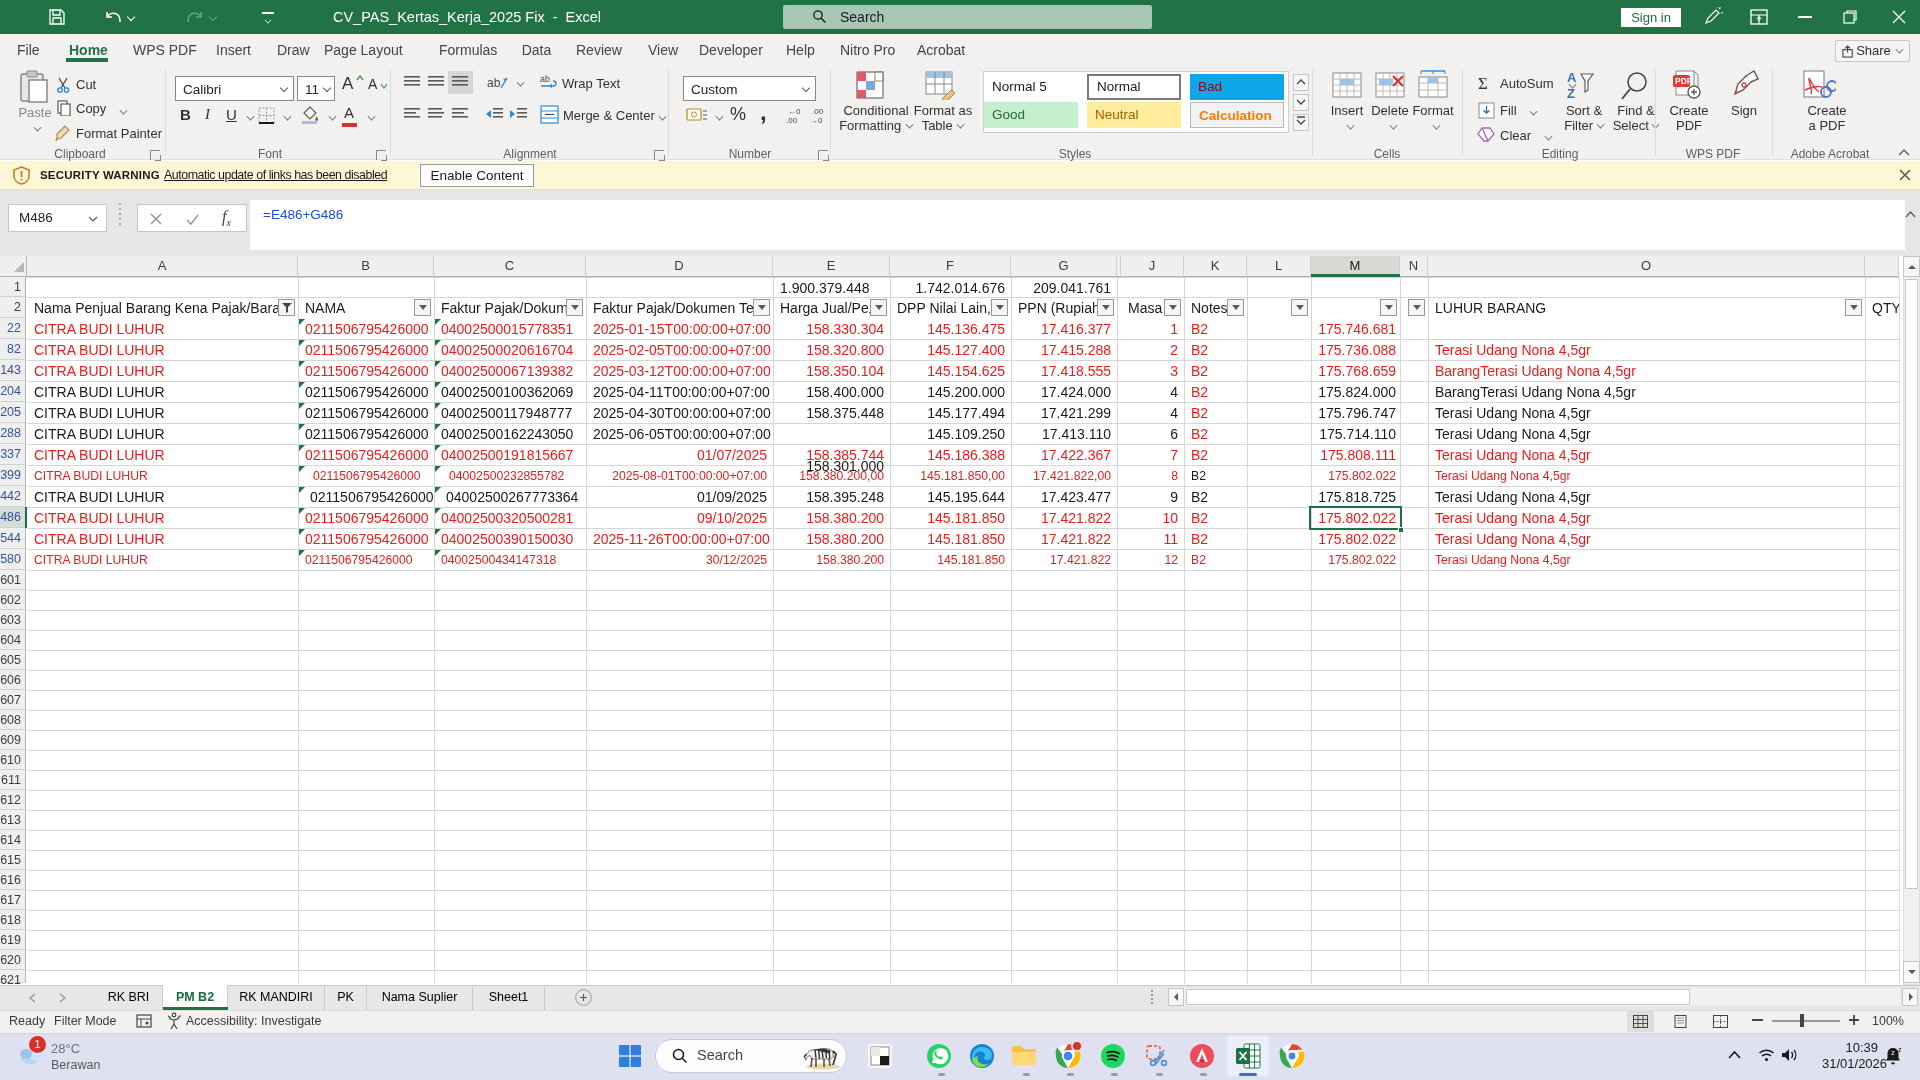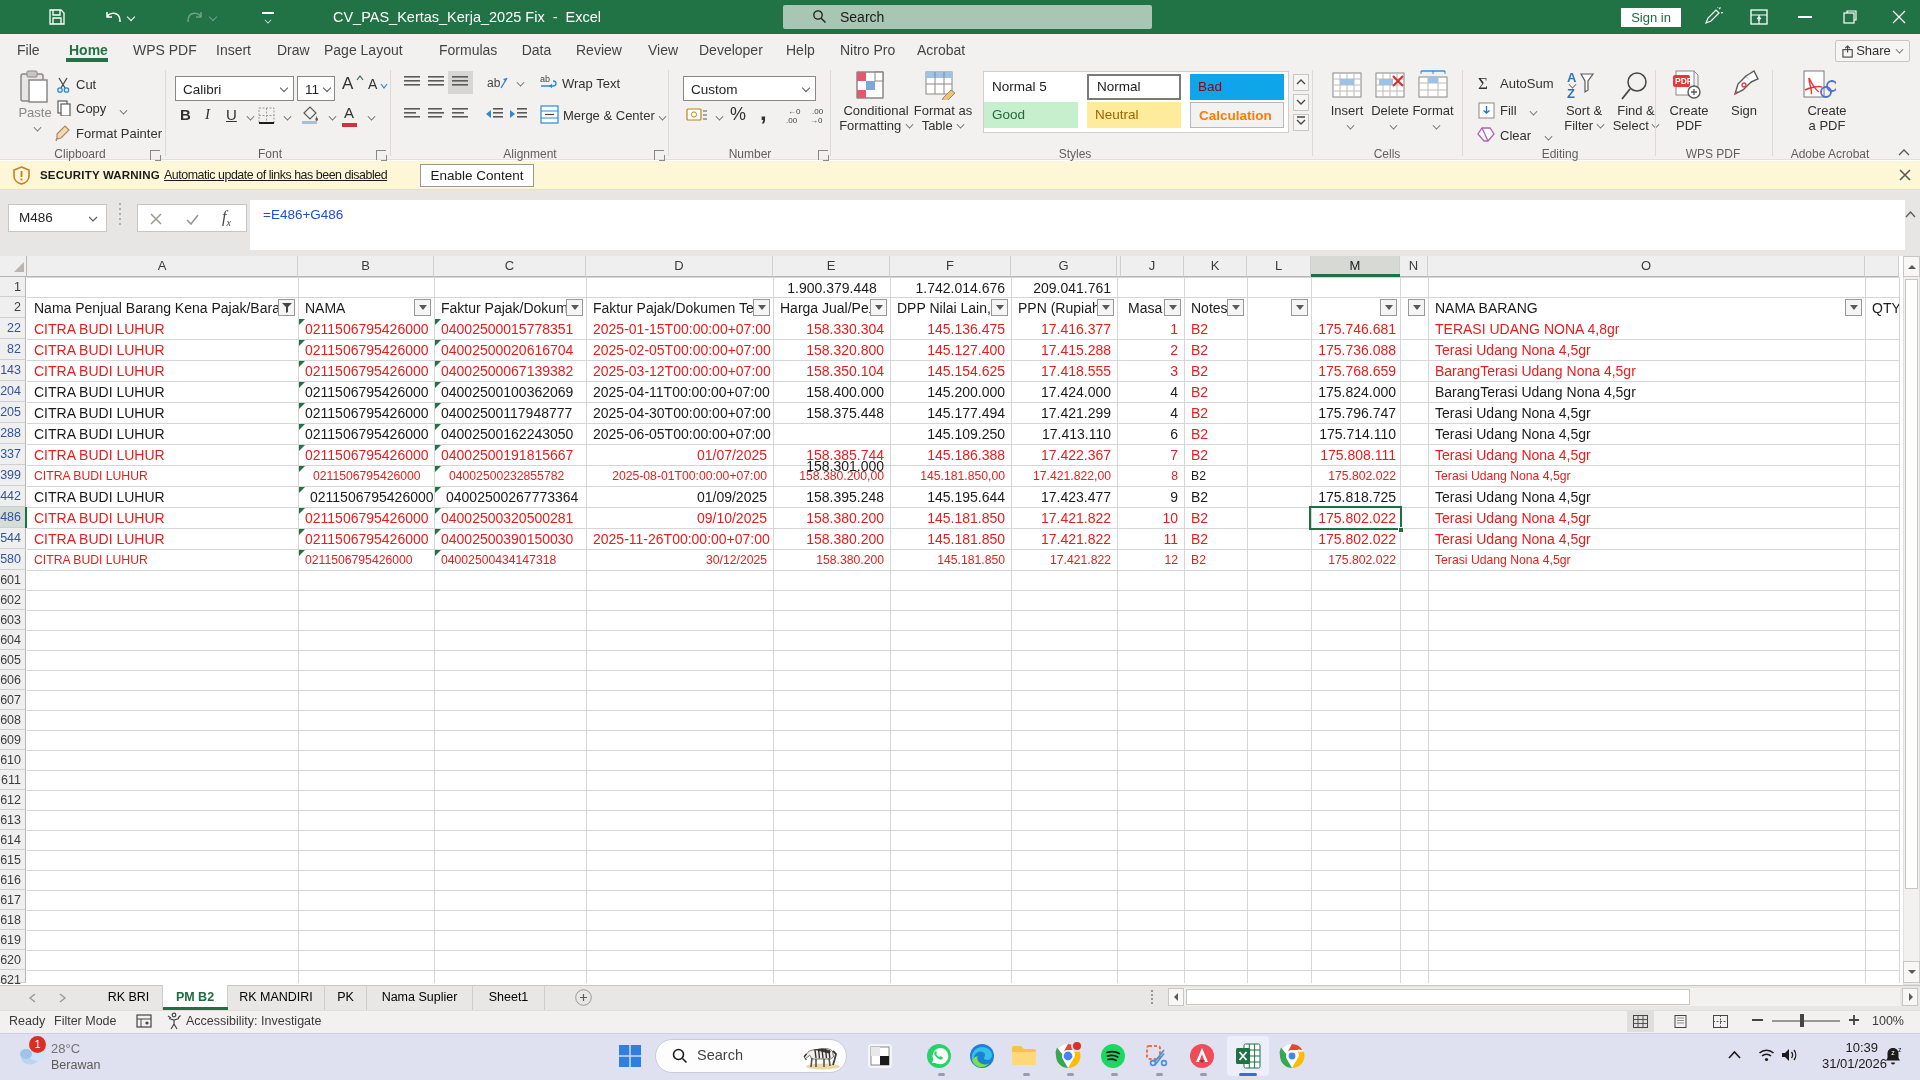--- a/index.html
+++ b/index.html
@@ -532,36 +532,36 @@
 <div class="rnum rnumg" style="left:0;top:810px;height:20px;">613</div>
 <div class="rnum rnumg" style="left:0;top:830px;height:20px;">614</div>
 <div class="rnum rnumg" style="left:0;top:850px;height:20px;">615</div>
 <div class="rnum rnumg" style="left:0;top:870px;height:20px;">616</div>
 <div class="rnum rnumg" style="left:0;top:890px;height:20px;">617</div>
 <div class="rnum rnumg" style="left:0;top:910px;height:20px;">618</div>
 <div class="rnum rnumg" style="left:0;top:930px;height:20px;">619</div>
 <div class="rnum rnumg" style="left:0;top:950px;height:20px;">620</div>
 <div class="rnum rnumg" style="left:0;top:970px;height:13px;">621</div>
 <div class="ab" style="left:25px;top:507px;width:2px;height:21px;background:#1e7145"></div>
-<div class="cell blk" style="left:774px;top:278px;width:116px;height:20px;text-align:center;padding:0 6px 0 6px;line-height:20px;">1.900.379.448</div>
+<div class="cell blk" style="left:774px;top:278px;width:116px;height:20px;text-align:left;padding:0 6px 0 6px;line-height:20px;">1.900.379.448</div>
 <div class="cell blk" style="left:891px;top:278px;width:120px;height:20px;text-align:right;padding:0 6px 0 6px;line-height:20px;">1.742.014.676</div>
 <div class="cell blk" style="left:1012px;top:278px;width:105px;height:20px;text-align:right;padding:0 6px 0 6px;line-height:20px;">209.041.761</div>
 <div class="cell blk" style="left:28px;top:298px;width:270px;height:21px;text-align:left;padding:0 6px 0 6px;line-height:21px;">Nama Penjual Barang Kena Pajak/Bara</div>
 <div class="cell blk" style="left:299px;top:298px;width:135px;height:21px;text-align:left;padding:0 6px 0 6px;line-height:21px;">NAMA</div>
 <div class="cell blk" style="left:435px;top:298px;width:151px;height:21px;text-align:left;padding:0 6px 0 6px;line-height:21px;">Faktur Pajak/Dokum</div>
 <div class="cell blk" style="left:587px;top:298px;width:186px;height:21px;text-align:left;padding:0 6px 0 6px;line-height:21px;">Faktur Pajak/Dokumen Te</div>
 <div class="cell blk" style="left:774px;top:298px;width:116px;height:21px;text-align:left;padding:0 6px 0 6px;line-height:21px;">Harga Jual/Peɹ</div>
 <div class="cell blk" style="left:891px;top:298px;width:120px;height:21px;text-align:left;padding:0 6px 0 6px;line-height:21px;">DPP Nilai Lain,</div>
 <div class="cell blk" style="left:1012px;top:298px;width:105px;height:21px;text-align:left;padding:0 6px 0 6px;line-height:21px;">PPN (Rupiah)</div>
 <div class="cell blk" style="left:1122px;top:298px;width:62px;height:21px;text-align:left;padding:0 6px 0 6px;line-height:21px;">Masa</div>
 <div class="cell blk" style="left:1185px;top:298px;width:62px;height:21px;text-align:left;padding:0 6px 0 6px;line-height:21px;">Notes</div>
 <div class="cell blk" style="left:1248px;top:298px;width:63px;height:21px;text-align:left;padding:0 6px 0 6px;line-height:21px;"></div>
 <div class="cell blk" style="left:1312px;top:298px;width:88px;height:21px;text-align:left;padding:0 6px 0 6px;line-height:21px;"></div>
 <div class="cell blk" style="left:1401px;top:298px;width:27px;height:21px;text-align:left;padding:0 6px 0 6px;line-height:21px;"></div>
-<div class="cell blk" style="left:1429px;top:298px;width:436px;height:21px;text-align:left;padding:0 6px 0 6px;line-height:21px;">NAMA BARANG</div>
+<div class="cell blk" style="left:1429px;top:298px;width:436px;height:21px;text-align:left;padding:0 6px 0 6px;line-height:21px;">LUHUR BARANG</div>
 <div class="cell blk" style="left:1866px;top:298px;width:33px;height:21px;text-align:left;padding:0 6px 0 6px;line-height:21px;">QTY</div>
 <div class="fbtn" style="left:414px;top:299px">
       <div class="a"></div>
     </div>
 <div class="fbtn" style="left:566px;top:299px">
       <div class="a"></div>
     </div>
 <div class="fbtn" style="left:753px;top:299px">
       <div class="a"></div>
     </div>
@@ -600,21 +600,20 @@
 <div class="cell red" style="left:28px;top:319px;width:270px;height:20px;text-align:left;padding:0 6px 0 6px;line-height:20px;">CITRA BUDI LUHUR</div>
 <div class="cell red" style="left:299px;top:319px;width:135px;height:20px;text-align:left;padding:0 6px 0 6px;line-height:20px;">0211506795426000</div>
 <div class="cell red" style="left:435px;top:319px;width:151px;height:20px;text-align:left;padding:0 6px 0 6px;line-height:20px;">04002500015778351</div>
 <div class="cell red" style="left:587px;top:319px;width:186px;height:20px;text-align:right;padding:0 6px 0 6px;line-height:20px;">2025-01-15T00:00:00+07:00</div>
 <div class="cell red" style="left:774px;top:319px;width:116px;height:20px;text-align:right;padding:0 6px 0 6px;line-height:20px;">158.330.304</div>
 <div class="cell red" style="left:891px;top:319px;width:120px;height:20px;text-align:right;padding:0 6px 0 6px;line-height:20px;">145.136.475</div>
 <div class="cell red" style="left:1012px;top:319px;width:105px;height:20px;text-align:right;padding:0 6px 0 6px;line-height:20px;">17.416.377</div>
 <div class="cell red" style="left:1122px;top:319px;width:62px;height:20px;text-align:right;padding:0 6px 0 6px;line-height:20px;">1</div>
 <div class="cell red" style="left:1185px;top:319px;width:62px;height:20px;text-align:left;padding:0 6px 0 6px;line-height:20px;">B2</div>
 <div class="cell red" style="left:1312px;top:319px;width:88px;height:20px;text-align:right;padding:0 4px 0 1px;line-height:20px;">175.746.681</div>
-<div class="cell red" style="left:1429px;top:319px;width:436px;height:20px;text-align:left;padding:0 6px 0 6px;line-height:20px;">TERASI UDANG NONA 4,8gr</div>
 <div class="tri" style="left:299px;top:319px"></div>
 <div class="tri" style="left:435px;top:319px"></div>
 <div class="cell red" style="left:28px;top:340px;width:270px;height:20px;text-align:left;padding:0 6px 0 6px;line-height:20px;">CITRA BUDI LUHUR</div>
 <div class="cell red" style="left:299px;top:340px;width:135px;height:20px;text-align:left;padding:0 6px 0 6px;line-height:20px;">0211506795426000</div>
 <div class="cell red" style="left:435px;top:340px;width:151px;height:20px;text-align:left;padding:0 6px 0 6px;line-height:20px;">04002500020616704</div>
 <div class="cell red" style="left:587px;top:340px;width:186px;height:20px;text-align:right;padding:0 6px 0 6px;line-height:20px;">2025-02-05T00:00:00+07:00</div>
 <div class="cell red" style="left:774px;top:340px;width:116px;height:20px;text-align:right;padding:0 6px 0 6px;line-height:20px;">158.320.800</div>
 <div class="cell red" style="left:891px;top:340px;width:120px;height:20px;text-align:right;padding:0 6px 0 6px;line-height:20px;">145.127.400</div>
 <div class="cell red" style="left:1012px;top:340px;width:105px;height:20px;text-align:right;padding:0 6px 0 6px;line-height:20px;">17.415.288</div>
 <div class="cell red" style="left:1122px;top:340px;width:62px;height:20px;text-align:right;padding:0 6px 0 6px;line-height:20px;">2</div>

